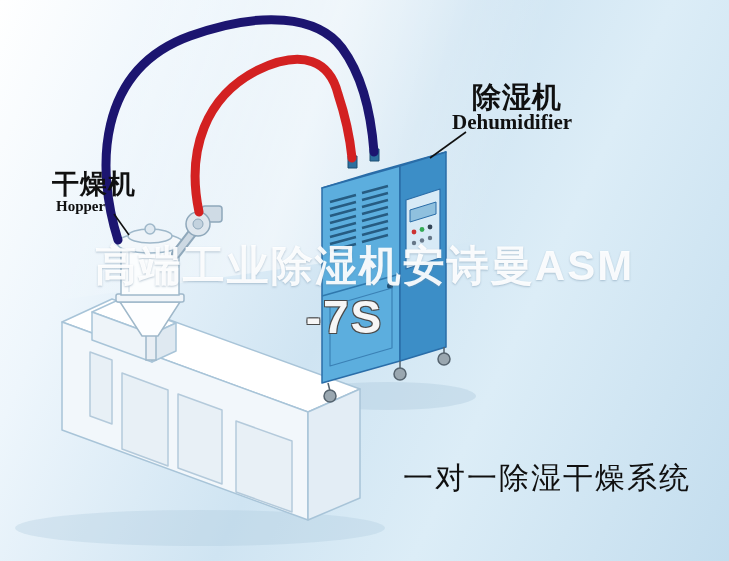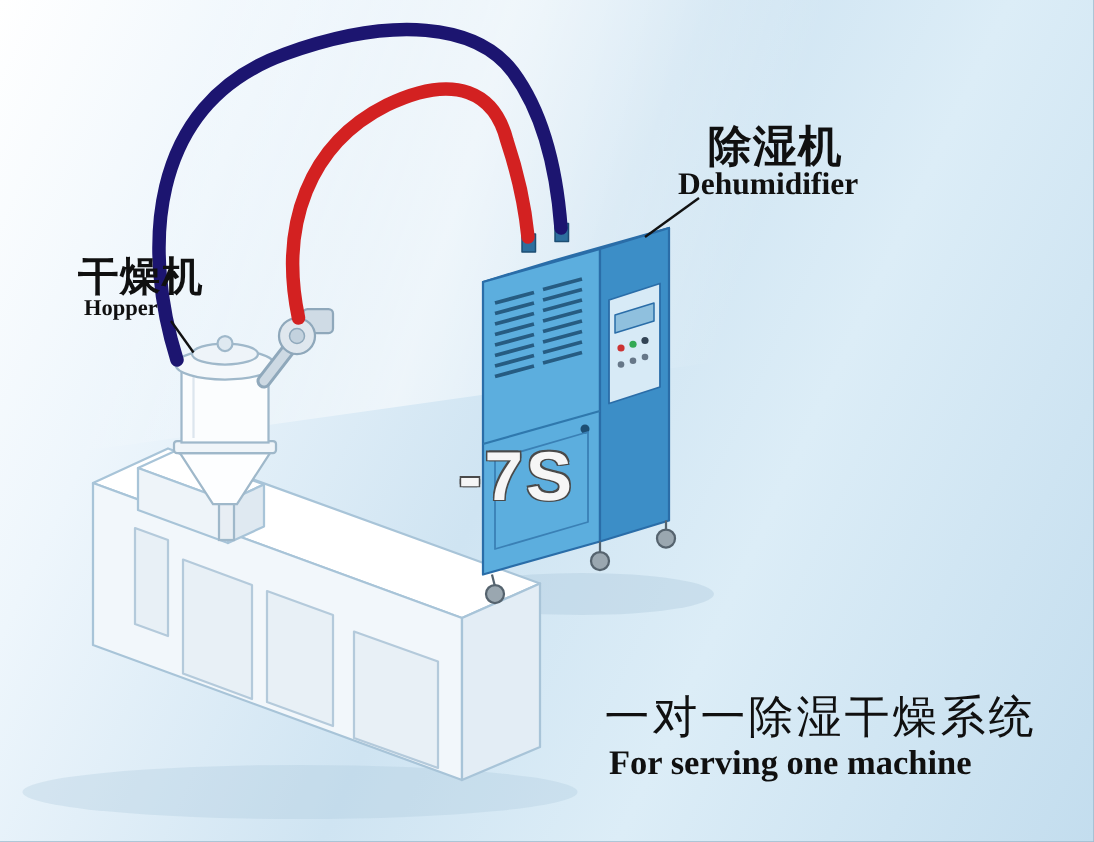--- a/index.html
+++ b/index.html
@@ -130,17 +130,17 @@
     <line x1="466" y1="132" x2="430" y2="158" stroke="#111111" stroke-width="1.6"></line>
     <line x1="114" y1="214" x2="129" y2="235" stroke="#111111" stroke-width="1.6"></line>
   </svg>
 
   <div class="txt zh-big lbl-dehum-zh">除湿机</div>
   <div class="txt en-serif lbl-dehum-en">Dehumidifier</div>
 
   <div class="txt zh-big lbl-hopper-zh">干燥机</div>
   <div class="txt en-serif lbl-hopper-en">Hopper</div>
 
+  <div class="txt watermark1">高端工业除湿机安诗曼ASM</div>
   <div class="txt watermark2">-7S</div>
 
   <div class="txt caption-zh">一对一除湿干燥系统</div>
-  <div class="txt en-serif caption-en">For serving one machine</div>
 </div>
 
 </body></html>

